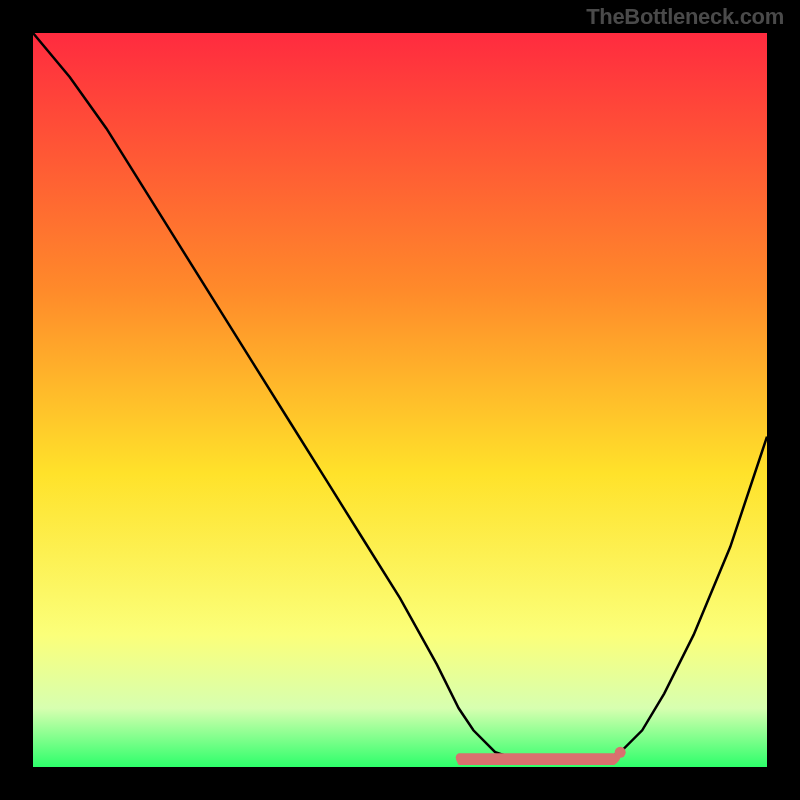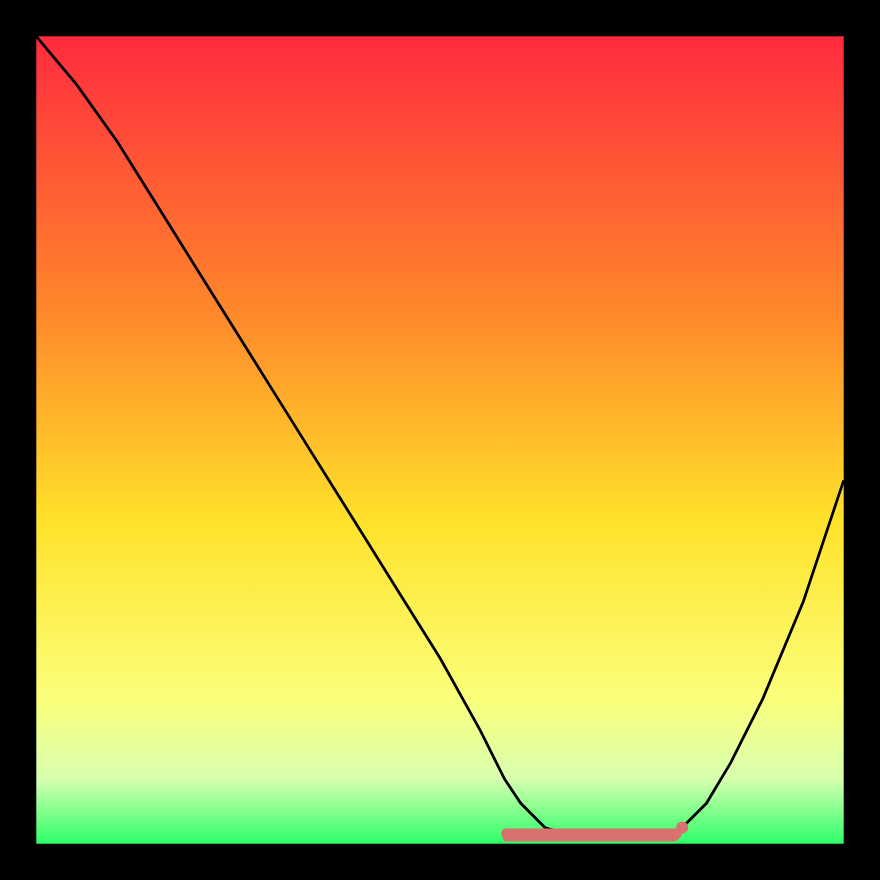--- a/index.html
+++ b/index.html
@@ -28,20 +28,21 @@
   }
   svg.plot {
     position: absolute;
     top: 0;
     left: 0;
   }
 </style>
 </head>
 <body>
 <div class="container">
+  <div class="watermark">TheBottleneck.com</div>
 
   <svg class="plot" width="800" height="800" viewBox="0 0 800 800">
     <defs>
       <linearGradient id="bg-grad" x1="0" y1="0" x2="0" y2="1">
         <stop id="g0" offset="0%" stop-color="#ff2b3f"></stop>
         <stop id="g1" offset="35%" stop-color="#ff8a2a"></stop>
         <stop id="g2" offset="60%" stop-color="#ffe22a"></stop>
         <stop id="g3" offset="82%" stop-color="#fbff7a"></stop>
         <stop id="g4" offset="92%" stop-color="#d7ffb0"></stop>
         <stop id="g5" offset="100%" stop-color="#2dff6a"></stop>

